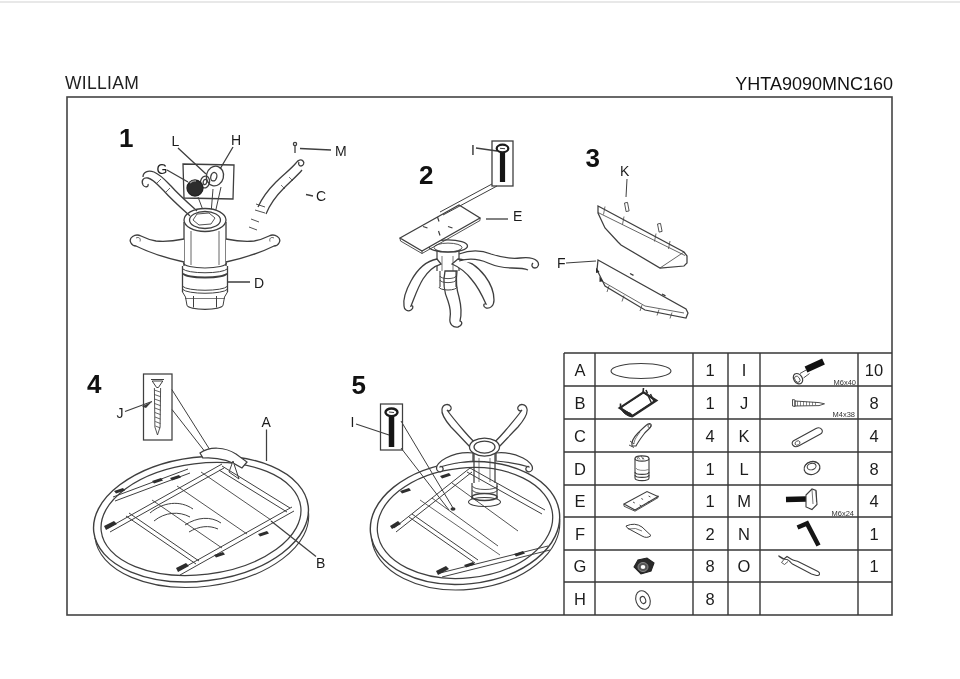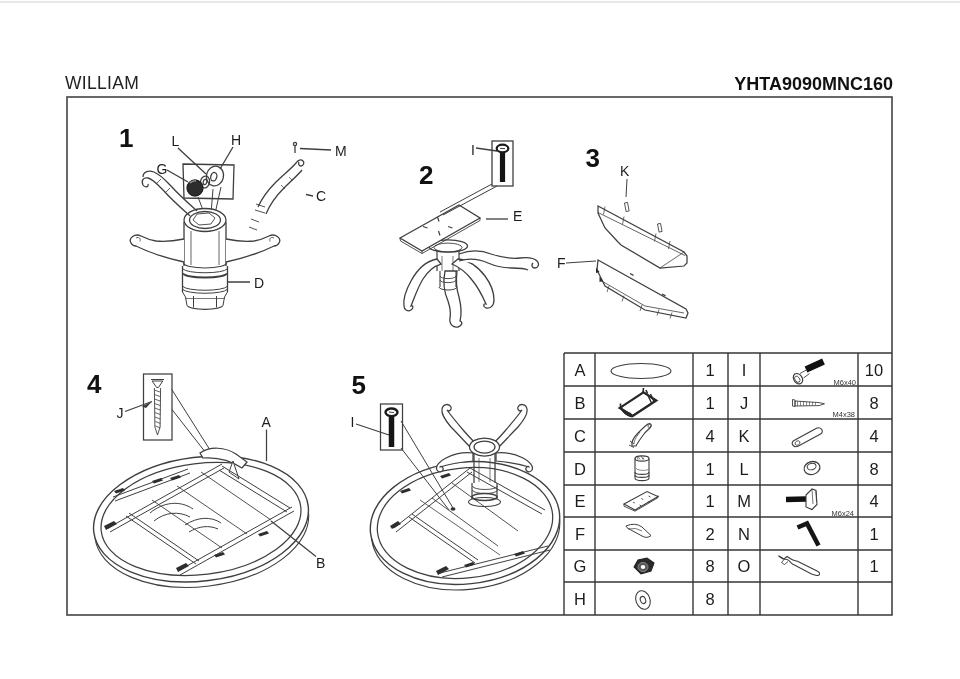--- a/index.html
+++ b/index.html
@@ -1,17 +1,17 @@
 <!DOCTYPE html>
 <html><head><meta charset="utf-8">
 <style>
 html,body{margin:0;padding:0}
 #page{position:relative;width:960px;height:679px;background:#fff;font-family:"Liberation Sans",sans-serif;overflow:hidden}
 .hl{position:absolute;left:65px;top:73px;font-size:17.5px;color:#222;letter-spacing:.3px}
-.hr{position:absolute;right:67px;top:74px;font-size:18px;font-weight:bold;color:#111;letter-spacing:0px}
+.hr{position:absolute;right:67px;top:74px;font-size:18px;font-weight:normal;color:#111;letter-spacing:0px}
 #art{position:absolute;left:0;top:0}
 </style></head>
 <body>
 <div id="page">
 <div style="position:absolute;left:0;top:1px;width:960px;height:1.5px;background:#e8e8e8"></div>
 <div class="hl">WILLIAM</div>
 <div class="hr">YHTA9090MNC160</div>
 <svg id="art" width="960" height="679" viewBox="0 0 960 679">
 
 <rect x="67" y="97" width="825" height="518" fill="none" stroke="#444" stroke-width="1.6"></rect>

